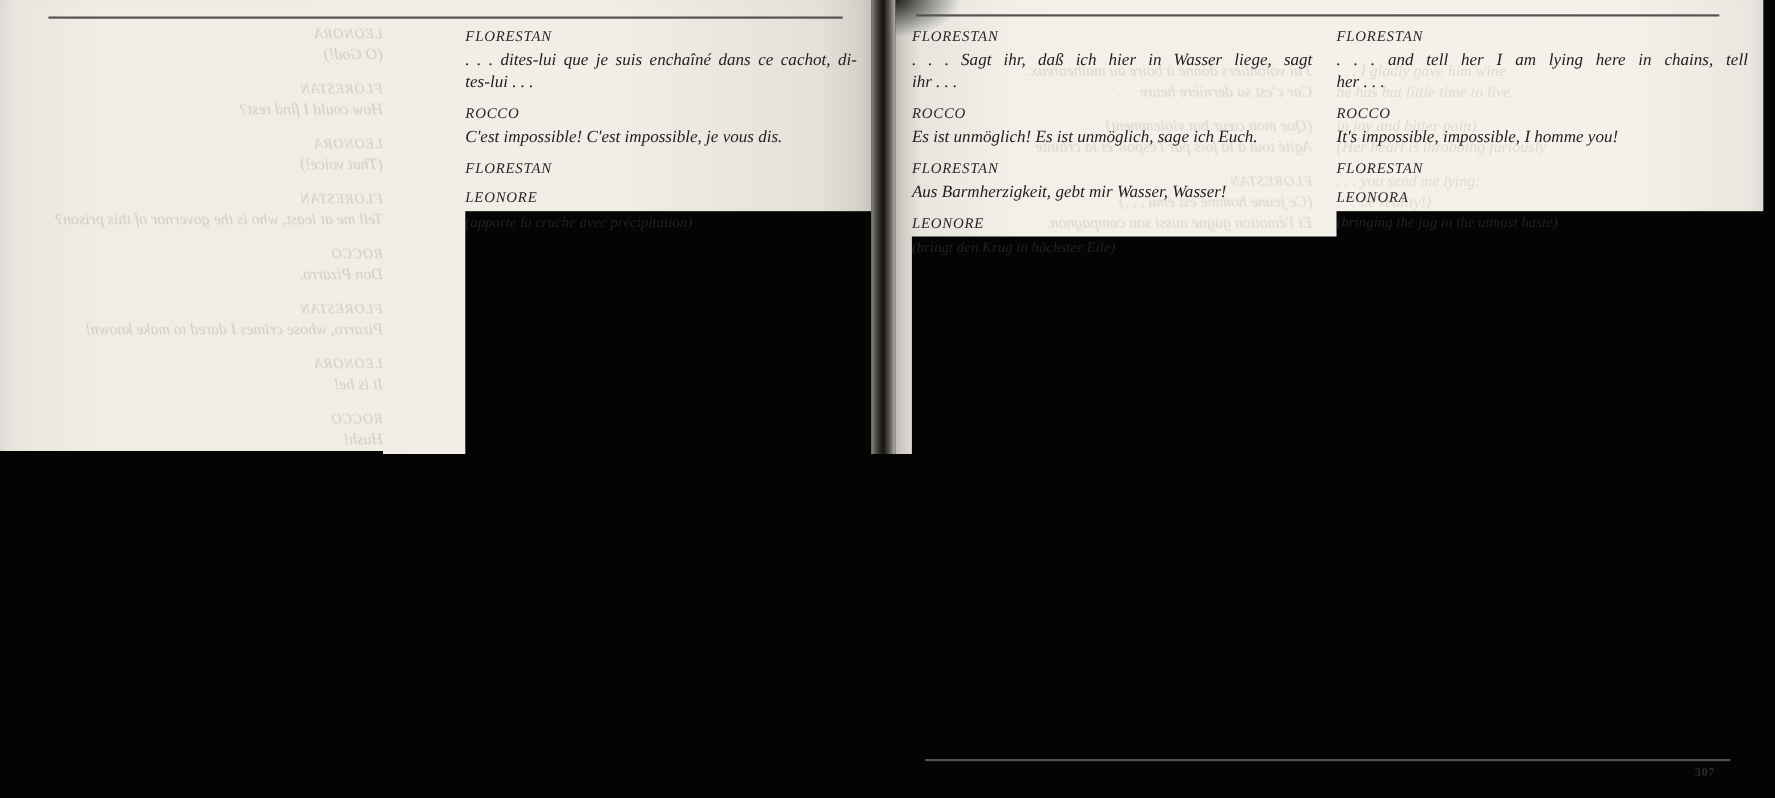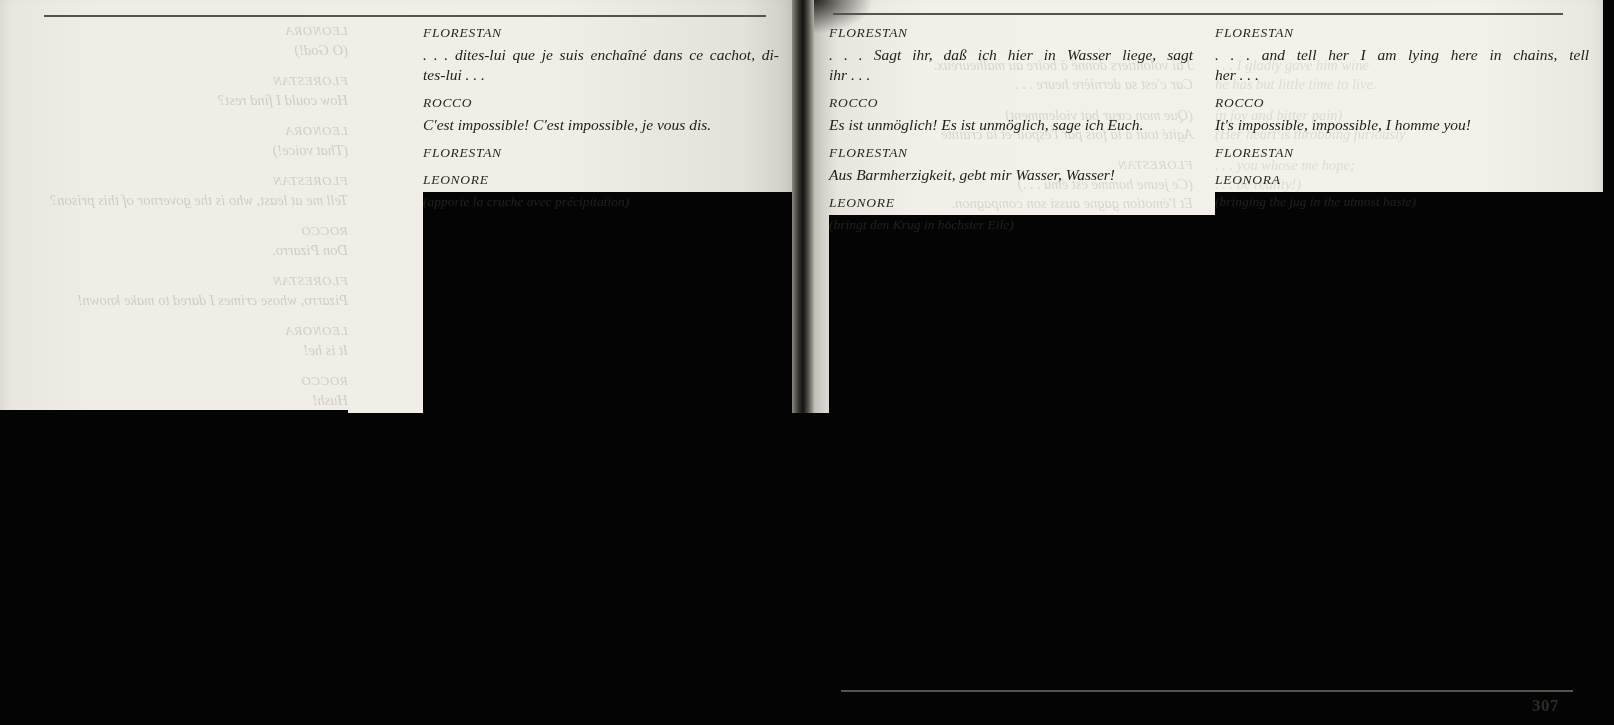--- a/index.html
+++ b/index.html
@@ -7,21 +7,21 @@
   .page{position:absolute;top:0;height:702px;}
   .page-left{left:0;width:792px;background:linear-gradient(to right,#e7e5de 0,#efede6 12%,#f0eee7 70%,#e3e1d9 94%,#cfcdc5 100%);box-shadow:inset 0 -8px 14px rgba(0,0,0,.10);}
   .spine{position:absolute;top:0;left:792px;width:22px;height:702px;background:linear-gradient(to right,#8a887f 0,#3a3833 28%,#131210 50%,#55524b 74%,#b3b1a8 100%);}
   .page-right{left:814px;width:789px;background:linear-gradient(to right,#c9c7bf 0,#e7e5de 3%,#f2f0e9 14%,#f3f1ea 84%,#e8e6df 100%);box-shadow:inset 0 -8px 14px rgba(0,0,0,.10);}
   .page-right:before{content:"";position:absolute;left:0;top:0;width:60px;height:34px;background:radial-gradient(ellipse at 0% 0%,rgba(10,9,8,.85) 0,rgba(10,9,8,0) 70%);}
   .rule{position:absolute;height:2px;background:#55534d;}
   .rule-top-left{left:44px;top:15px;width:722px;}
   .rule-bottom-left{left:48px;top:692px;width:722px;height:1.5px;}
   .rule-top-right{left:19px;top:13px;width:730px;}
   .rule-bottom-right{left:27px;top:690px;width:732px;height:1.5px;}
-  .pagenum{position:absolute;font-size:17px;color:#2e2b26;letter-spacing:.5px;font-weight:bold;}
+  .pagenum{position:absolute;font-size:11px;color:#2e2b26;letter-spacing:.5px;font-weight:bold;}
   .pagenum-left{left:51px;top:698px;}
   .pagenum-right{right:44px;top:696px;}
 
   .col{position:absolute;top:24px;color:#24211c;}
   .col-french{left:423px;width:356px;}
   .col-german{left:15px;width:364px;}
   .col-english{left:401px;width:374px;}
 
   .block{margin-bottom:9px;}
   .speaker{font-style:italic;font-size:13.5px;letter-spacing:.7px;line-height:18px;margin-bottom:3px;color:#2a2722;}
@@ -145,21 +145,21 @@
     <div class="ghost ghost-en" id="ghost-en">
         <div class="gblock">
           <div class="gline">. . . I gladly gave him wine</div>
           <div class="gline">he has but little time to live.</div>
         </div>
         <div class="gblock">
           <div class="gline">in joy and bitter pain)</div>
           <div class="gline">(Her heart is throbbing furiously</div>
         </div>
         <div class="gblock">
-          <div class="gline">. . . you whose me hope;</div>
+          <div class="gline">. . . you send me lying;</div>
           <div class="gline">. . . be reality!)</div>
         </div>
         <div class="gblock">
           <div class="gline">The fatal moment draws near</div>
           <div class="gline">which brings my death or his salvation.)</div>
         </div>
         <div class="gblock">
           <div class="gline">I can scarcely say how . . .</div>
           <div class="gline">I abhor all cruelty.</div>
         </div>

